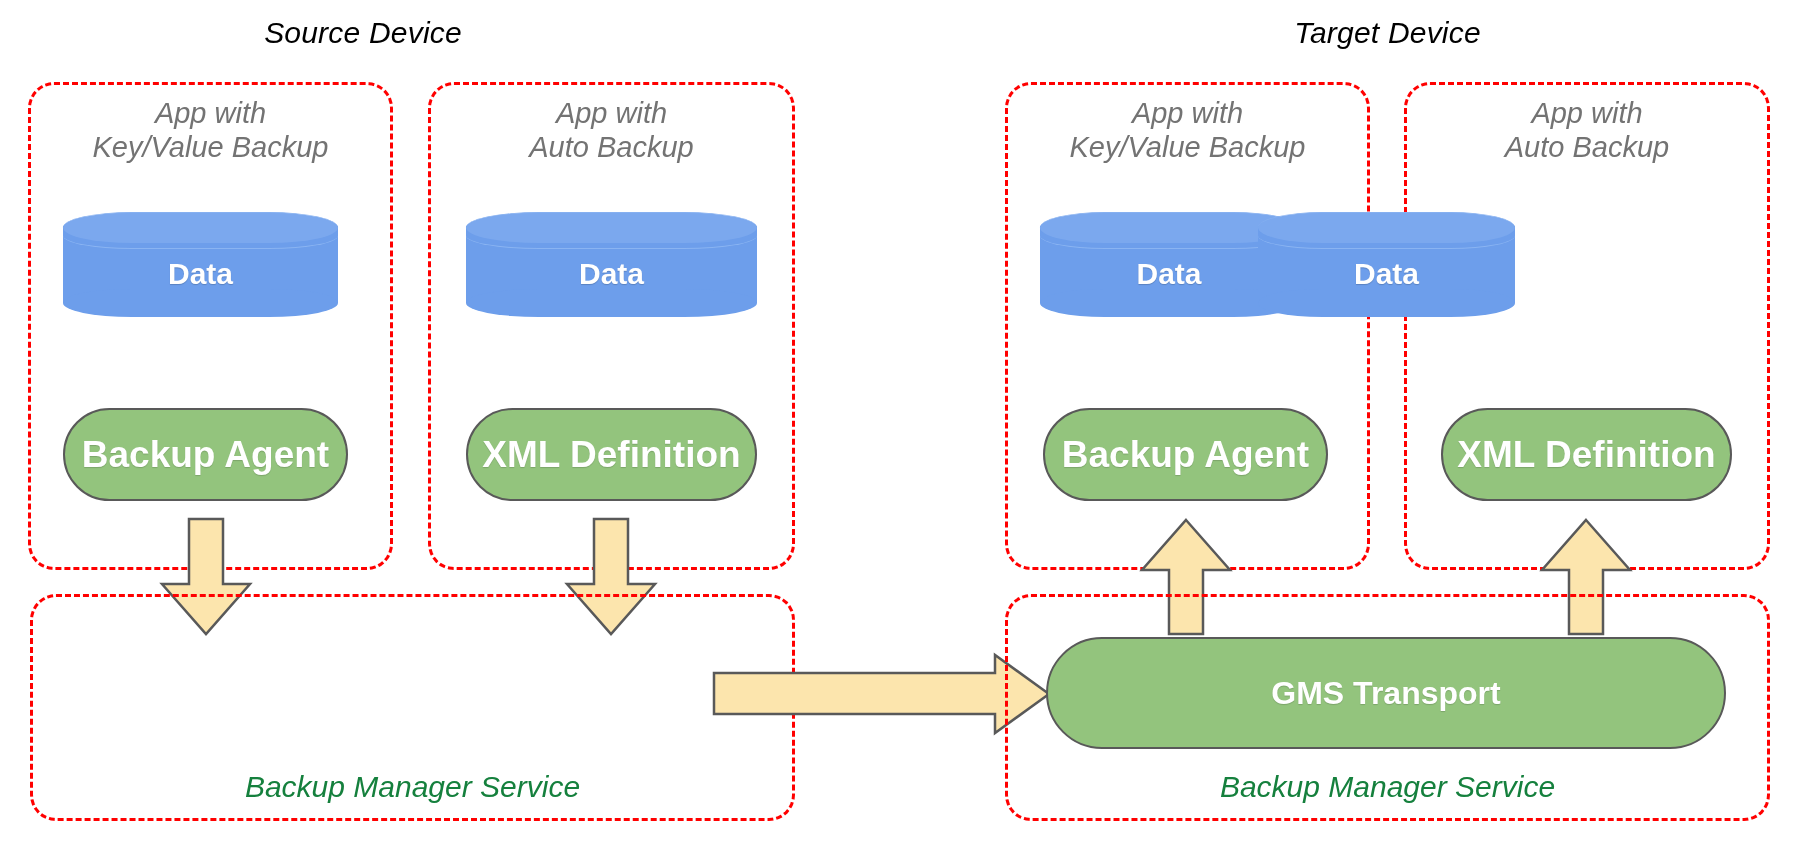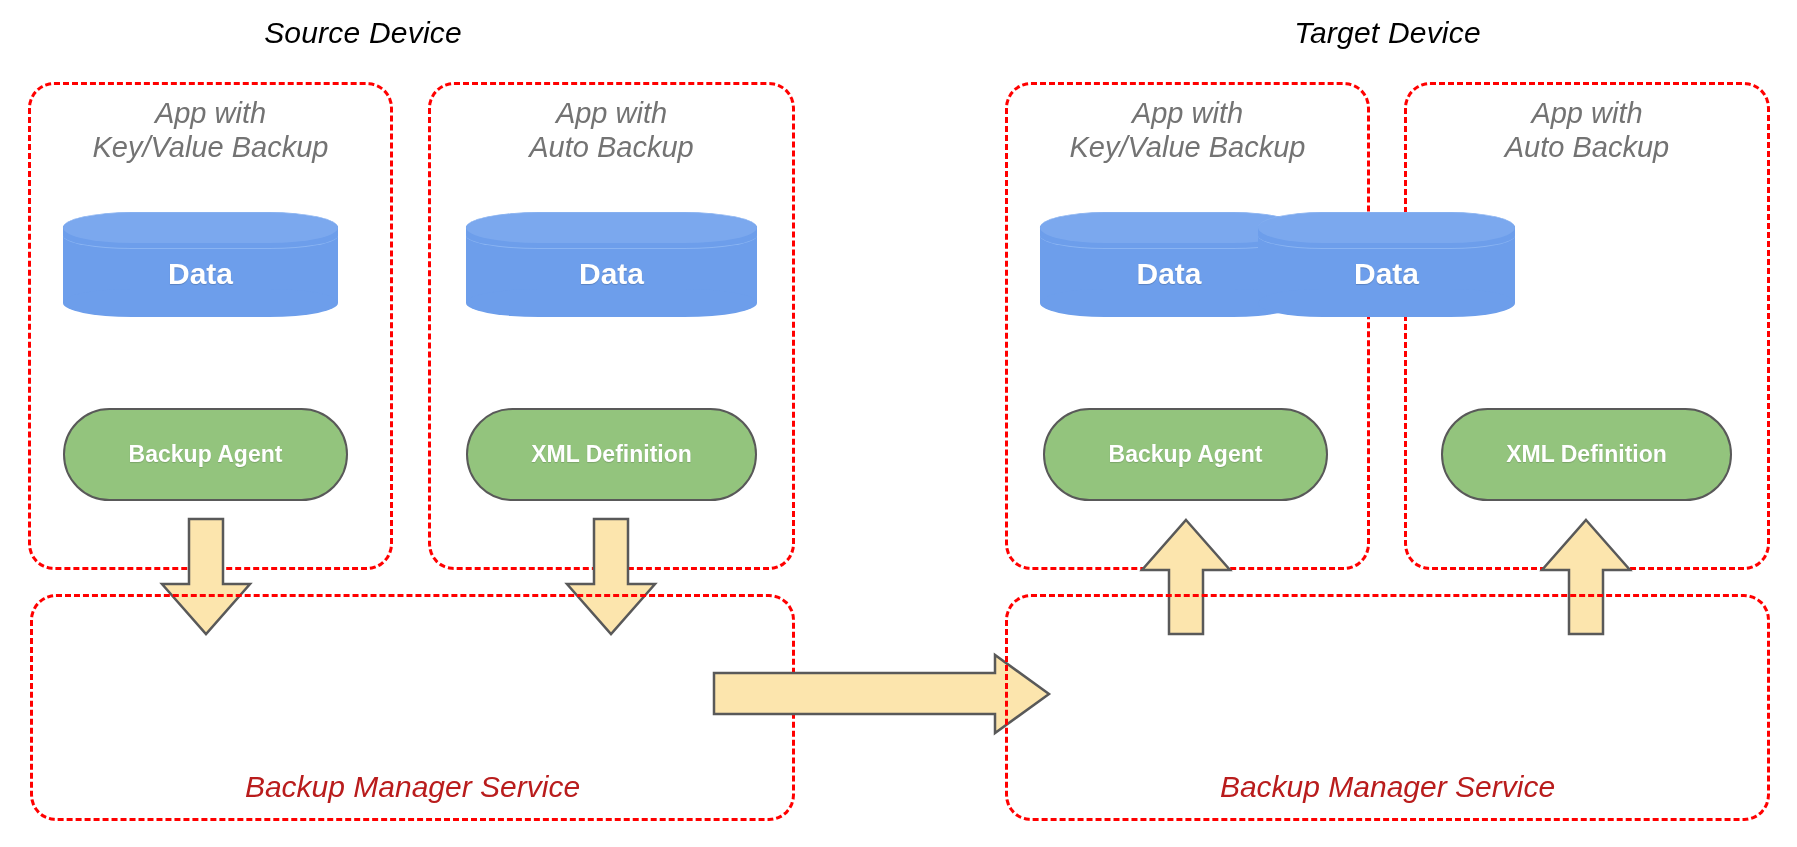--- a/index.html
+++ b/index.html
@@ -28,21 +28,21 @@
   
   .app-label{
     position:absolute;width:100%;left:0;text-align:center;
     font-style:italic;font-size:29px;line-height:34px;color:#737373;
   }
   .app-label span{display:block;}
 
   
   .svc-label{
     position:absolute;width:100%;left:0;text-align:center;
-    font-style:italic;font-size:30px;color:#b91c1c;
+    font-style:italic;font-size:30px;color:#15803d;
   }
 
   
   .cyl{position:absolute;}
   .cyl .body{
     position:absolute;left:0;right:0;top:14px;bottom:14px;
     background:#6d9eeb;
   }
   .cyl .top{
     position:absolute;left:0;right:0;top:0;height:30px;
@@ -70,21 +70,21 @@
   .gbox{
     position:absolute;
     background:#93c47d;
     border:2.5px solid #595959;
     border-radius:48px;
     box-sizing:border-box;
     display:flex;align-items:center;justify-content:center;
     color:#ffffff;font-weight:bold;
     text-shadow:0 1px 1px rgba(0,0,0,.16);
   }
-  .gbox.small{font-size:23px;}
+  .gbox.small{font-size:37px;}
   .gbox.pill{font-size:32px;border-radius:70px;}
 
   
   .arrow{position:absolute;}
   .arrow svg{display:block;overflow:visible;}
   .arrow path{fill:#fce5ad;stroke:#595959;stroke-width:2.5;stroke-linejoin:miter;}
 </style>
 </head>
 <body>
 
@@ -193,16 +193,17 @@
   <div class="gbox small" style="left:1441px;top:408px;width:291px;height:93px;">XML Definition</div>
 
   <div class="arrow" style="left:1540px;top:518px;">
     <svg width="92" height="118" viewBox="0 0 92 118">
       <path d="M46 2 L90 52 L63 52 L63 116 L29 116 L29 52 L2 52 Z"></path>
     </svg>
   </div>
 
   <div class="panel" style="left:1005px;top:594px;width:765px;height:227px;"></div>
 
+  <div class="gbox pill" style="left:1046px;top:637px;width:680px;height:112px;">GMS Transport</div>
 
   <div class="svc-label" style="left:1005px;top:770px;width:765px;">Backup Manager Service</div>
 
 </div>
 
 </body></html>

